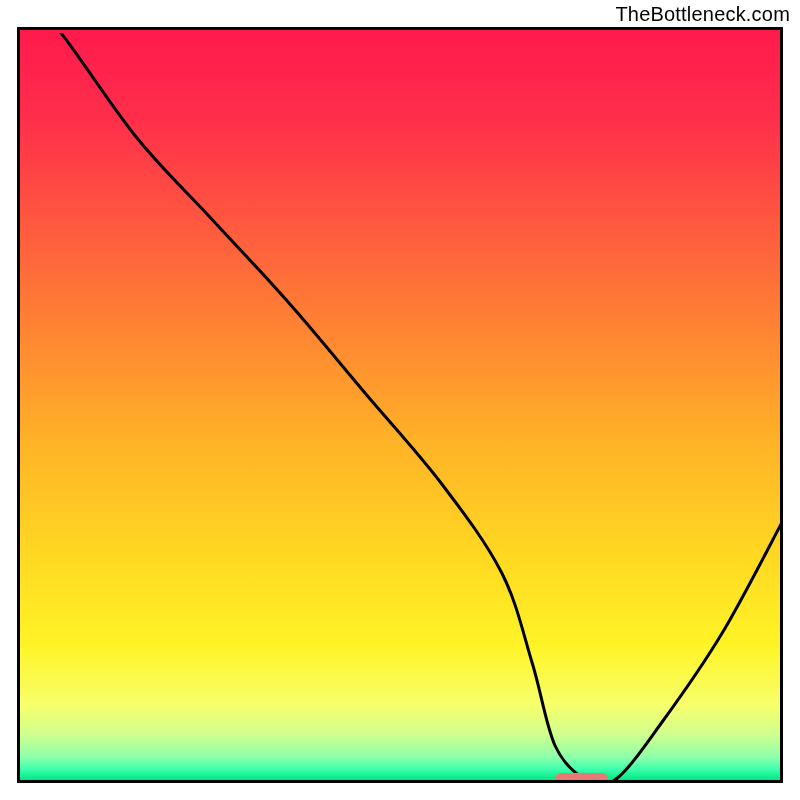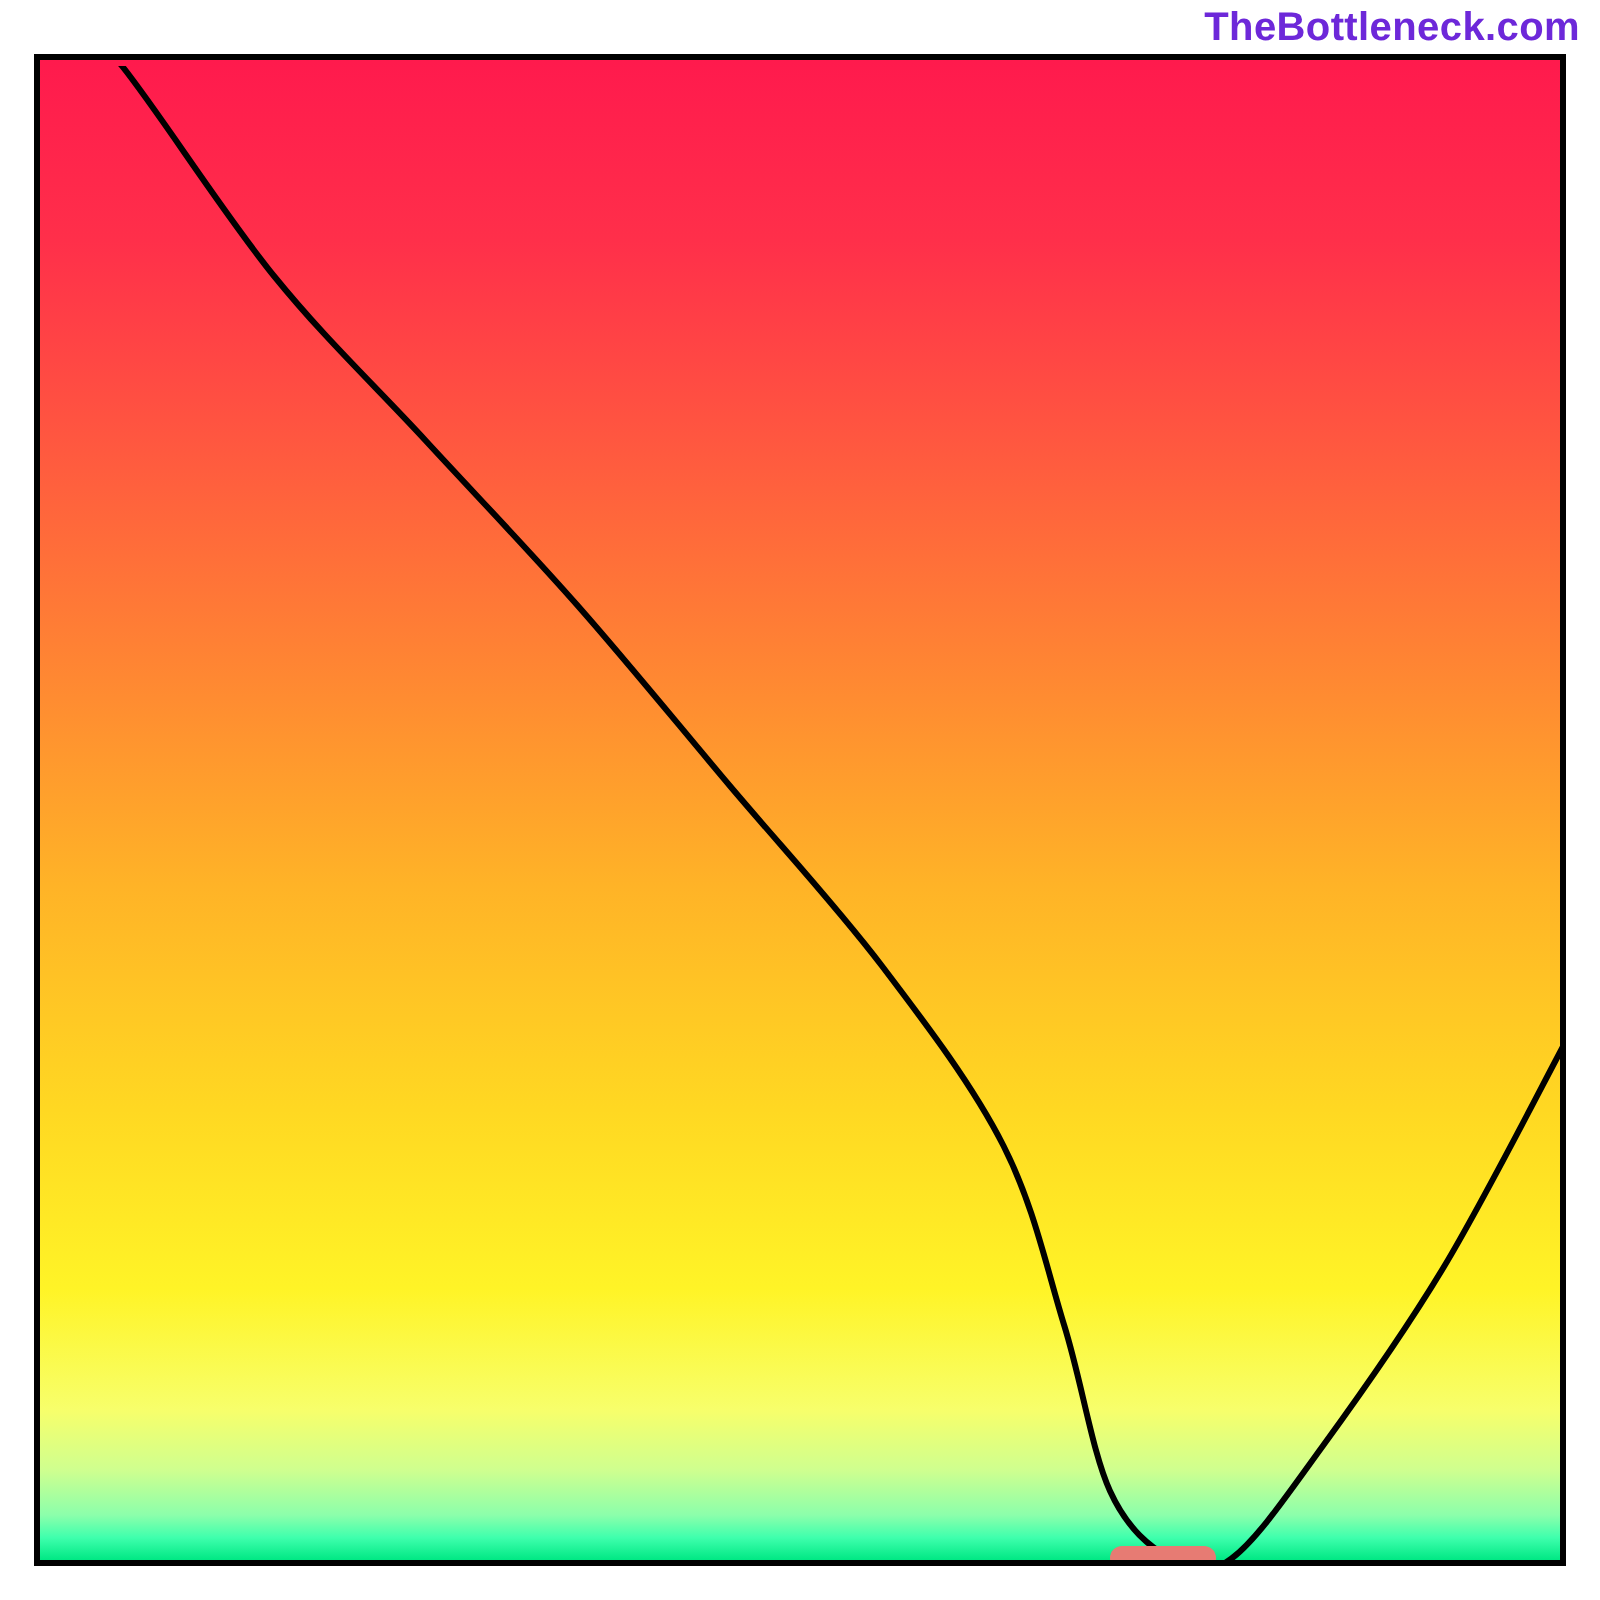--- a/index.html
+++ b/index.html
@@ -15,22 +15,22 @@
     position: relative;
     width: 800px;
     height: 800px;
     box-sizing: border-box;
   }
   .watermark {
     position: absolute;
     top: 3px;
     right: 10px;
     font-size: 20px;
-    font-weight: 700;
-    color: #6d28d9;
+    font-weight: 400;
+    color: #000000;
     z-index: 50;
     letter-spacing: 0.2px;
   }
   .plot-border {
     position: absolute;
     box-sizing: border-box;
     border: 3px solid #000;
     z-index: 30;
     overflow: hidden;
     background: transparent;

